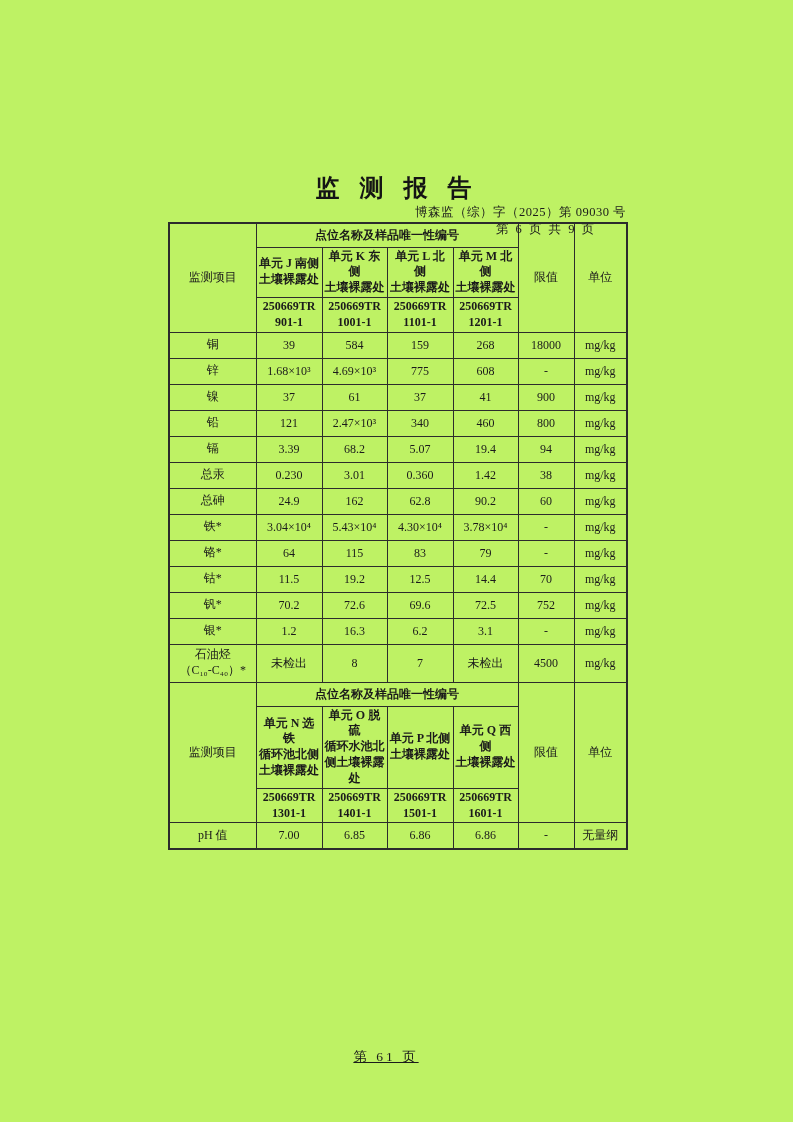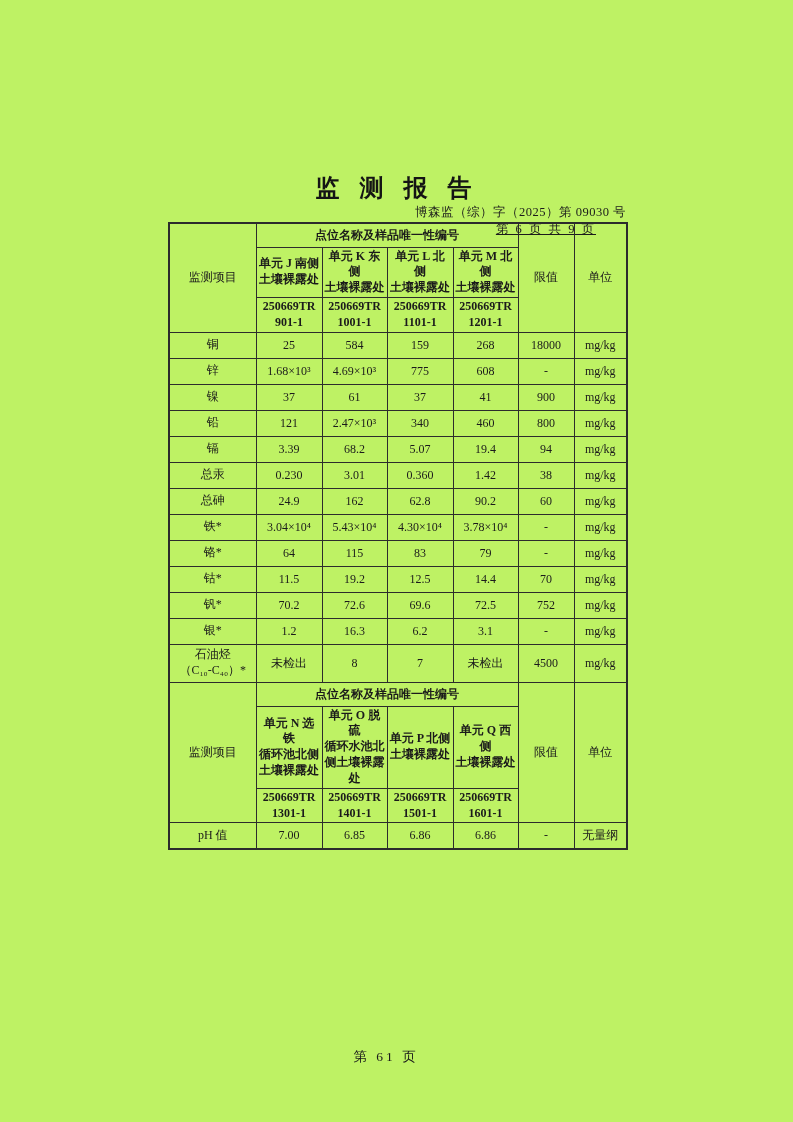--- a/index.html
+++ b/index.html
@@ -13,36 +13,36 @@
     position:absolute; top:172px; left:168px; width:458px;
     text-align:center; font-size:24px; font-weight:bold;
     letter-spacing:7px; color:#141414;
   }
   .doc-header {
     position:absolute; top:204px; left:168px; width:458px;
     display:flex; justify-content:space-between; align-items:flex-end;
     font-size:12.5px; color:#1b1b1b;flex-direction:column;
   }
   .doc-header .left { padding-left:16px; letter-spacing:0.5px; }
-  .doc-header .right { padding-right:30px; letter-spacing:2px;text-decoration:underline; }
+  .doc-header .right { padding-right:30px; letter-spacing:2px; }
   .table-wrap { position:absolute; top:222px; left:168px; width:458px; }
   table.report {
     width:458px; border-collapse:collapse; table-layout:fixed;
     border:2px solid #2c2c2c;
   }
   table.report td {
     border:1px solid #2c2c2c;
     font-size:12px; text-align:center; vertical-align:middle;
     padding:1px 2px; color:#1b1b1b;
   }
   td.bold { font-weight:bold; }
   td.pre { white-space:pre-line; line-height:1.32; }
   .footer {
     position:absolute; top:1048px; left:0; width:772px;
-    text-align:center; font-size:13.5px; letter-spacing:3px; color:#1b1b1b;
+    text-align:center; font-size:13.5px; letter-spacing:3px; color:#1b1b1b;text-decoration:underline;
   }
 </style>
 </head>
 <body>
 
 <div class="sheet">
 
   <div class="title">监 测 报 告</div>
 
   <div class="doc-header">
@@ -83,21 +83,21 @@
 901-1</td>
             <td class="bold pre">250669TR
 1001-1</td>
             <td class="bold pre">250669TR
 1101-1</td>
             <td class="bold pre">250669TR
 1201-1</td>
           </tr>
           <tr style="height: 26px;">
             <td class="pre">铜</td>
-            <td>25</td>
+            <td>39</td>
             <td>584</td>
             <td>159</td>
             <td>268</td>
             <td>18000</td>
             <td>mg/kg</td>
           </tr>
           <tr style="height: 26px;">
             <td class="pre">锌</td>
             <td>1.68×10³</td>
             <td>4.69×10³</td>

